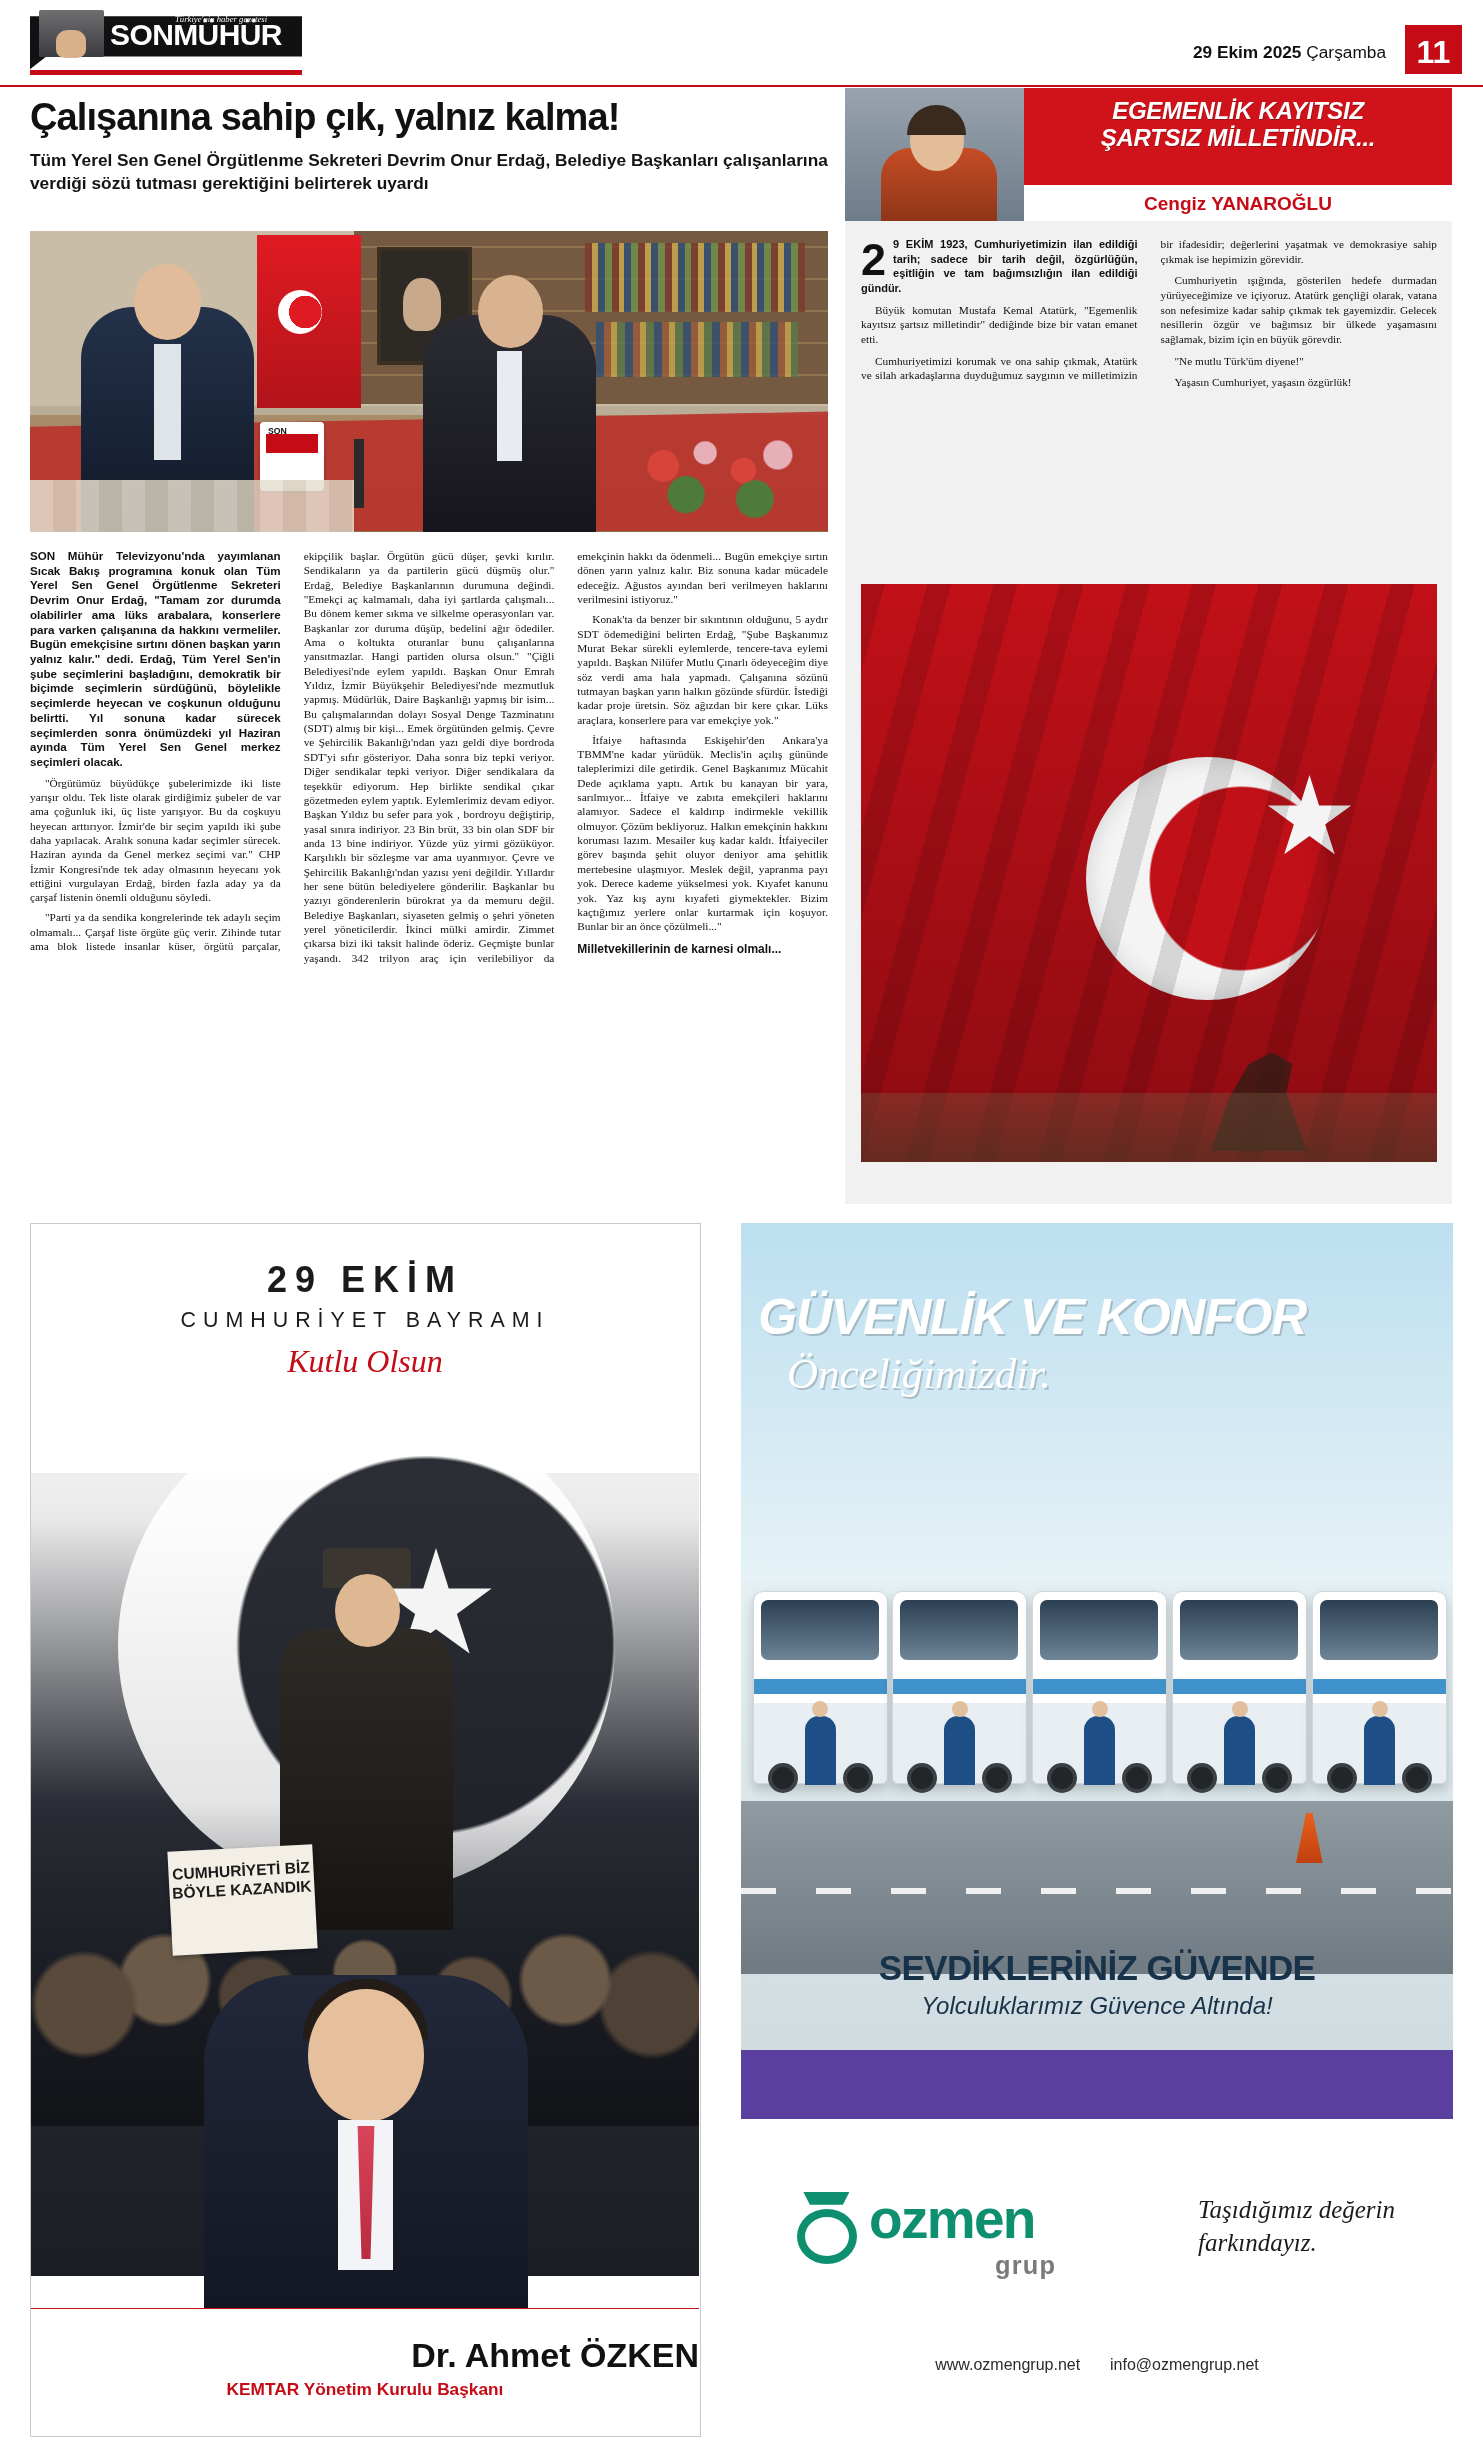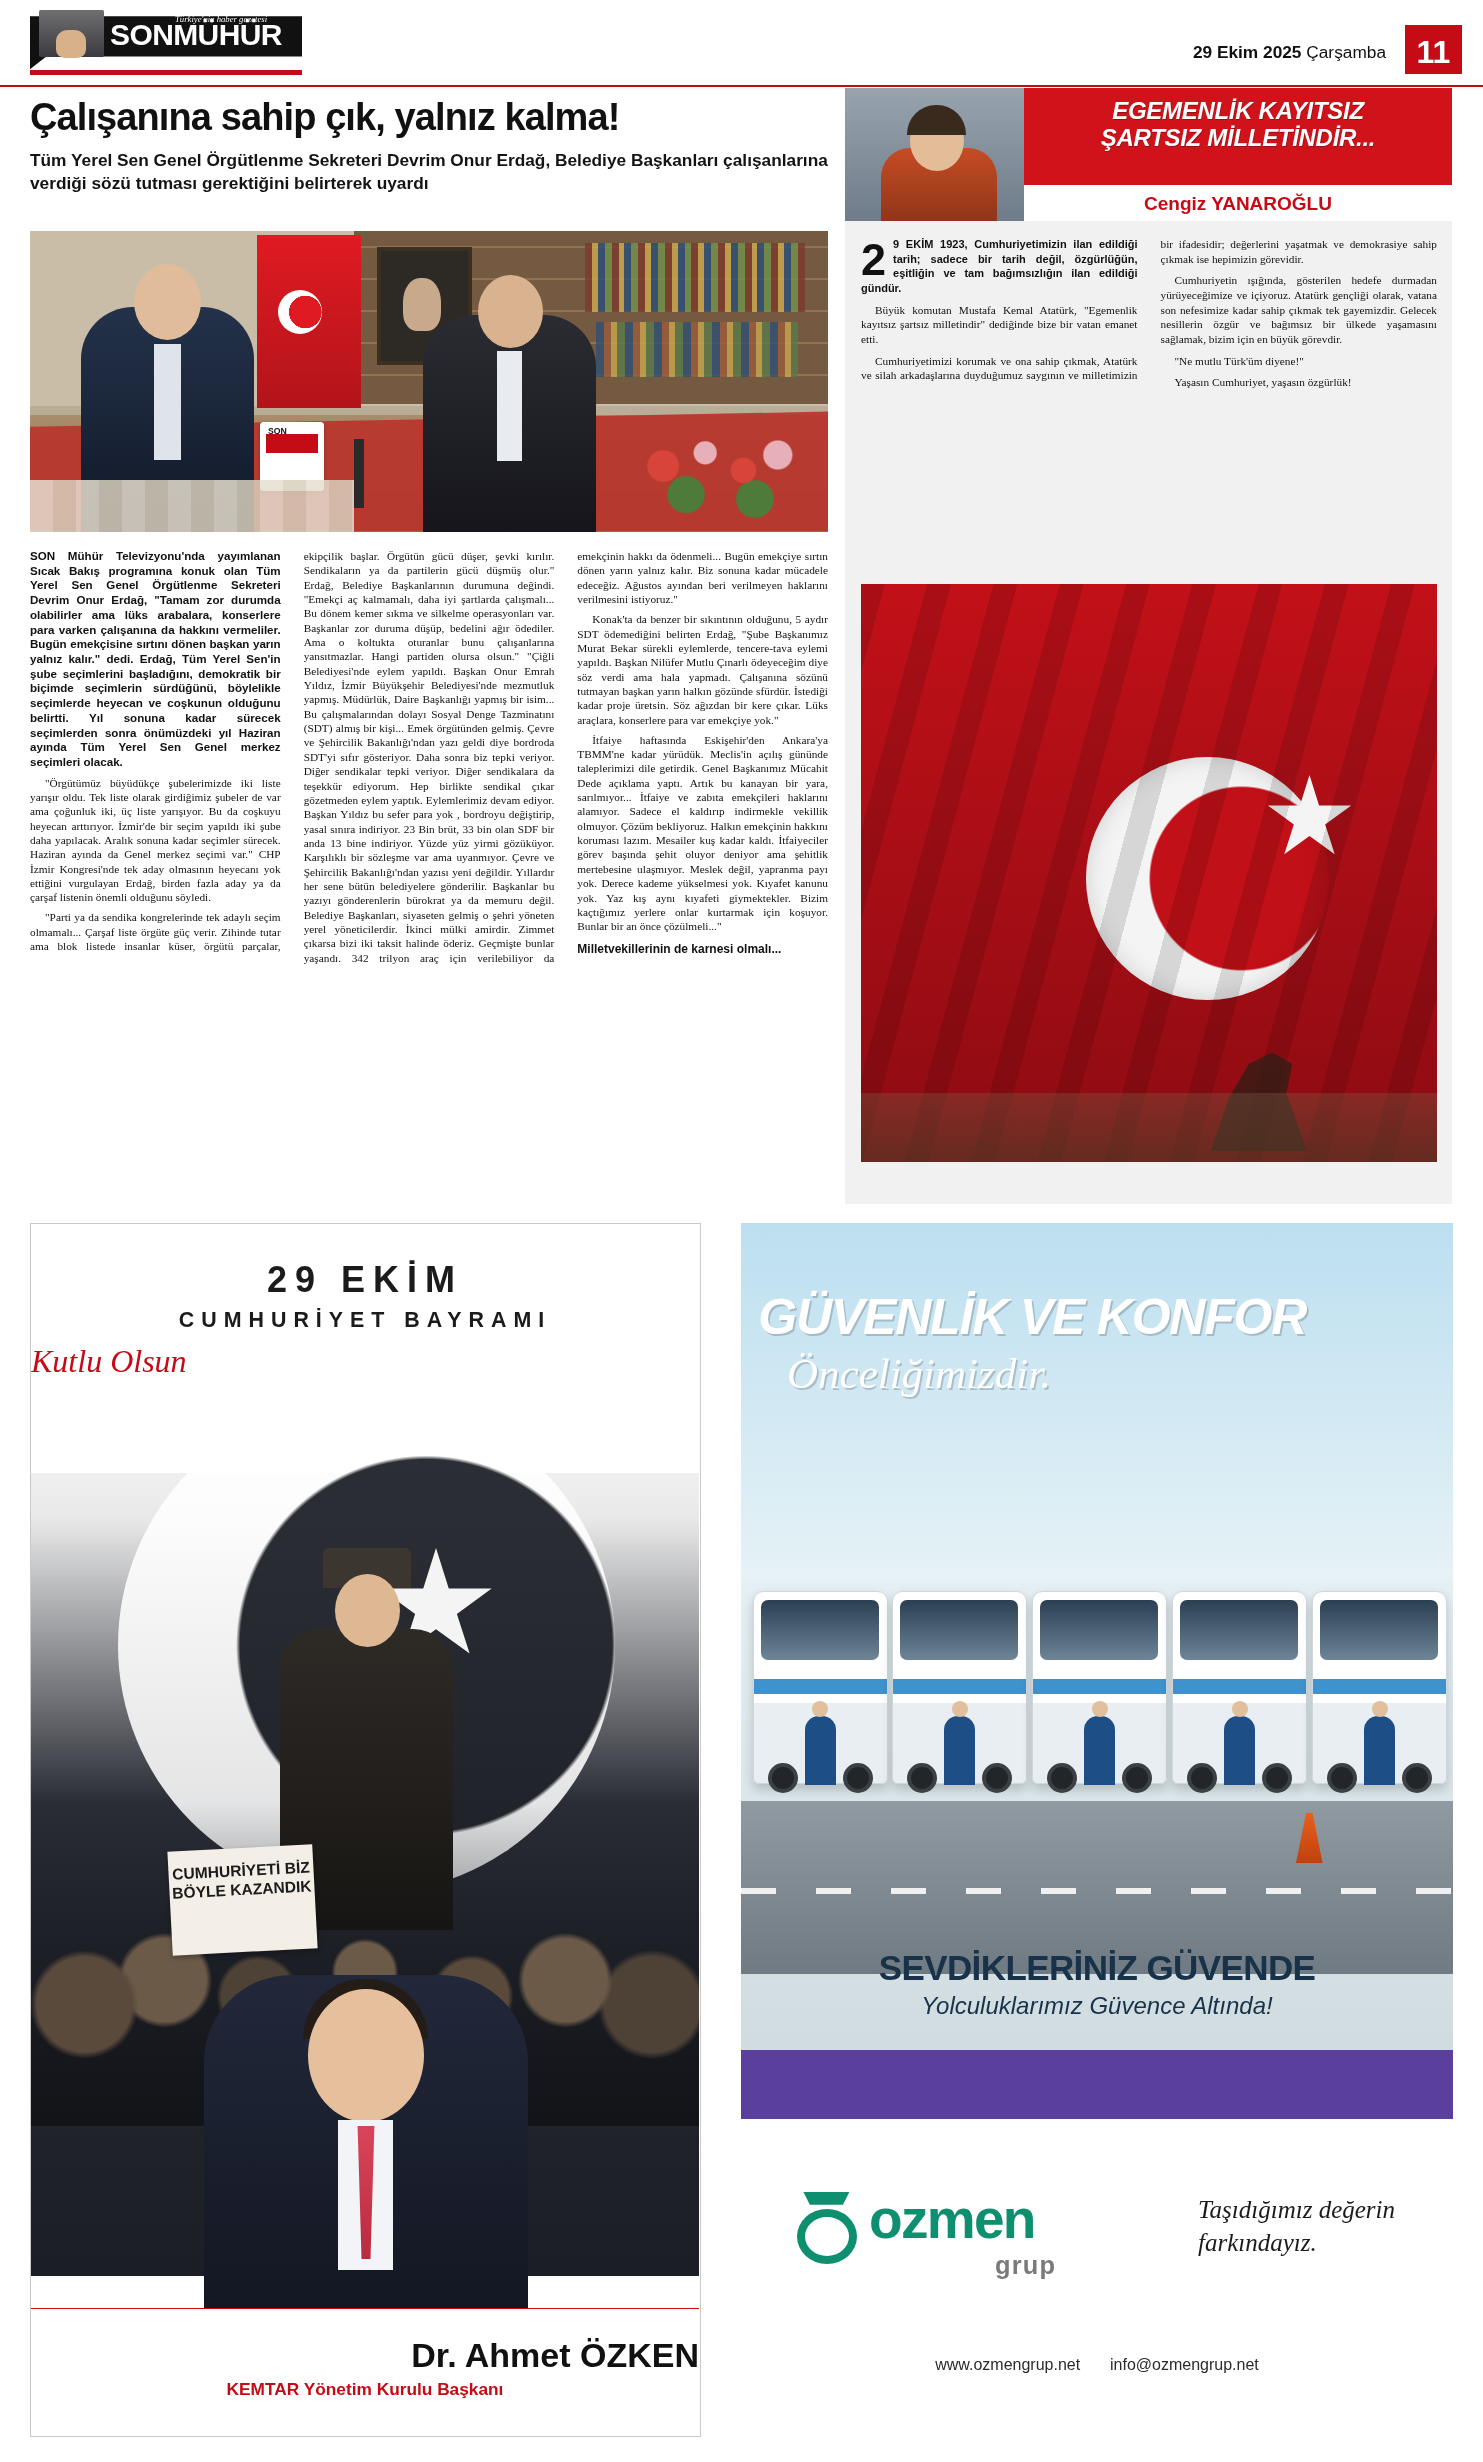--- a/index.html
+++ b/index.html
@@ -324,24 +324,24 @@
     position:absolute;left:0;top:0;width:668px;height:249px;background:#fff;
   }
   .al-29{
     position:absolute;left:0;top:35px;width:668px;text-align:center;
     font-family:"Liberation Sans", sans-serif;
     font-weight:bold;font-size:36px;letter-spacing:8px;color:#1b1b1b;
   }
   .al-cb{
     position:absolute;left:0;top:84px;width:668px;text-align:center;
     font-family:"Liberation Sans", sans-serif;
-    font-weight:bold;font-size:21.4px;letter-spacing:7px;color:#1b1b1b;
+    font-weight:normal;font-size:21.4px;letter-spacing:7px;color:#1b1b1b;
   }
   .al-kutlu{
-    position:absolute;left:0;top:119px;width:668px;
+    position:absolute;left:0;top:119px;width:668px;text-align:center;
     font-family:"Liberation Serif", serif;font-style:italic;
     font-size:32px;color:#c40b16;
   }
   .al-moon{
     position:absolute;left:87px;top:173px;width:497px;height:497px;border-radius:50%;
     background:radial-gradient(circle at 62% 50%, rgba(32,35,42,1) 0 47%, rgba(255,255,255,.92) 48% 100%);
     opacity:.95;
   }
   .al-star{
     position:absolute;left:347px;top:324px;width:116px;height:116px;

